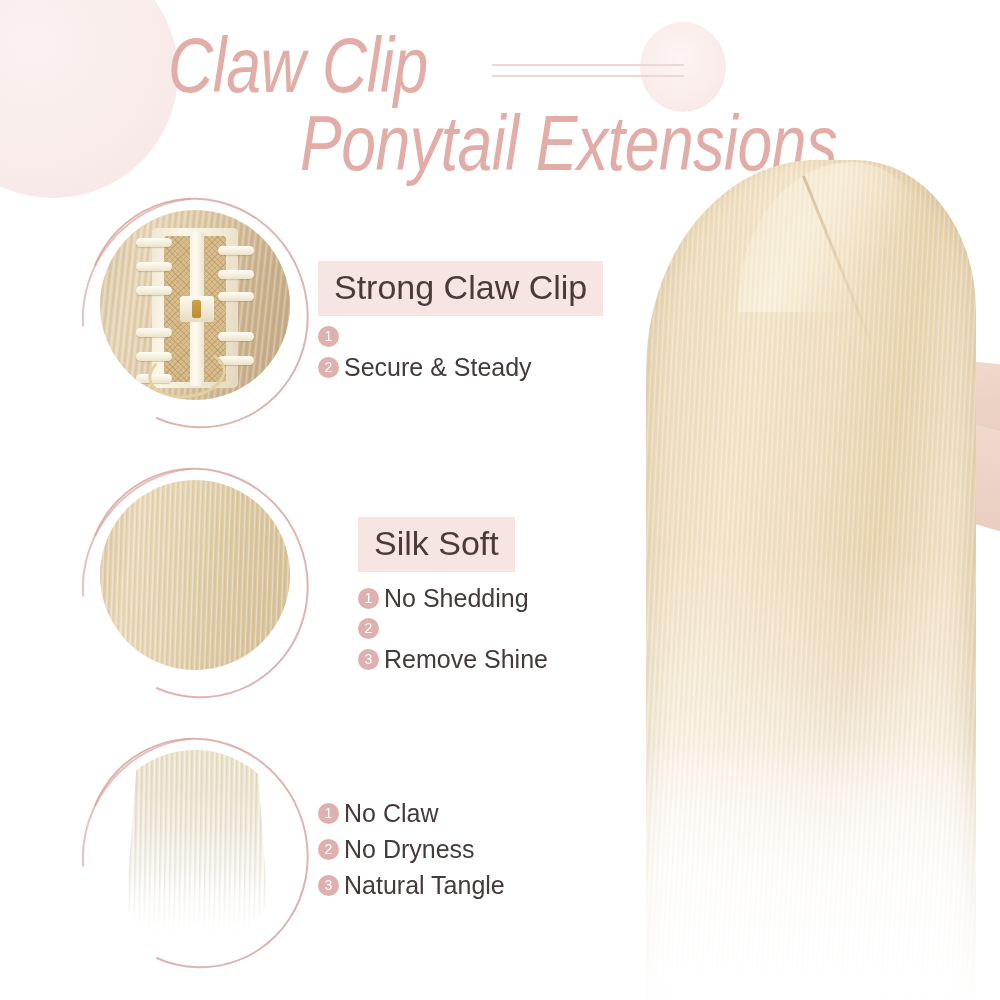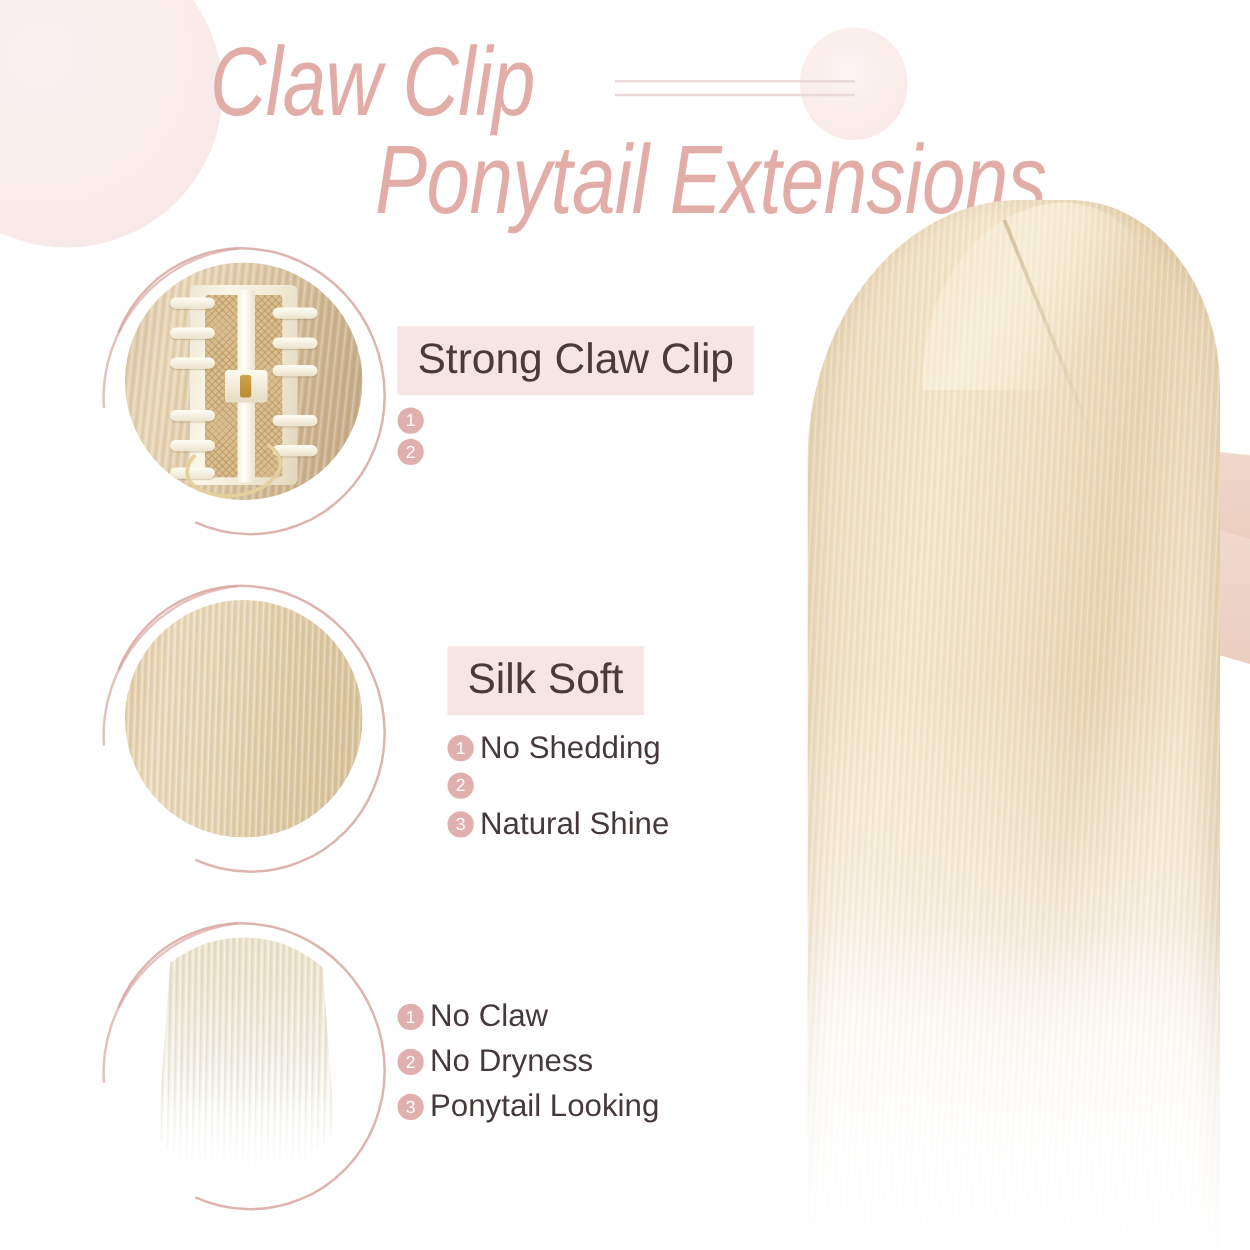--- a/index.html
+++ b/index.html
@@ -482,20 +482,21 @@
       </div>
     </div>
     <div class="text-col">
       <div class="heading-band">Strong Claw Clip</div>
       <ul class="bullets">
         <li>
           <span class="num">1</span>
         </li>
         <li>
           <span class="num">2</span>
+          <span>Secure &amp; Steady</span>
         </li>
       </ul>
     </div>
   </div>
 
   <div class="feature feature-2">
     <div class="circle-wrap">
       <div class="ring"></div>
       <div class="ring2"></div>
       <div class="circle-photo">
@@ -507,21 +508,21 @@
       <ul class="bullets">
         <li>
           <span class="num">1</span>
           <span>No Shedding</span>
         </li>
         <li>
           <span class="num">2</span>
         </li>
         <li>
           <span class="num">3</span>
-          <span>Natural Shine</span>
+          <span>Remove Shine</span>
         </li>
       </ul>
     </div>
   </div>
 
   <div class="feature feature-3">
     <div class="circle-wrap">
       <div class="ring"></div>
       <div class="ring2"></div>
       <div class="circle-photo">
@@ -535,19 +536,19 @@
         <li>
           <span class="num">1</span>
           <span>No Claw</span>
         </li>
         <li>
           <span class="num">2</span>
           <span>No Dryness</span>
         </li>
         <li>
           <span class="num">3</span>
-          <span>Ponytail Looking</span>
+          <span>Natural Tangle</span>
         </li>
       </ul>
     </div>
   </div>
 
 </div>
 
 </body></html>

